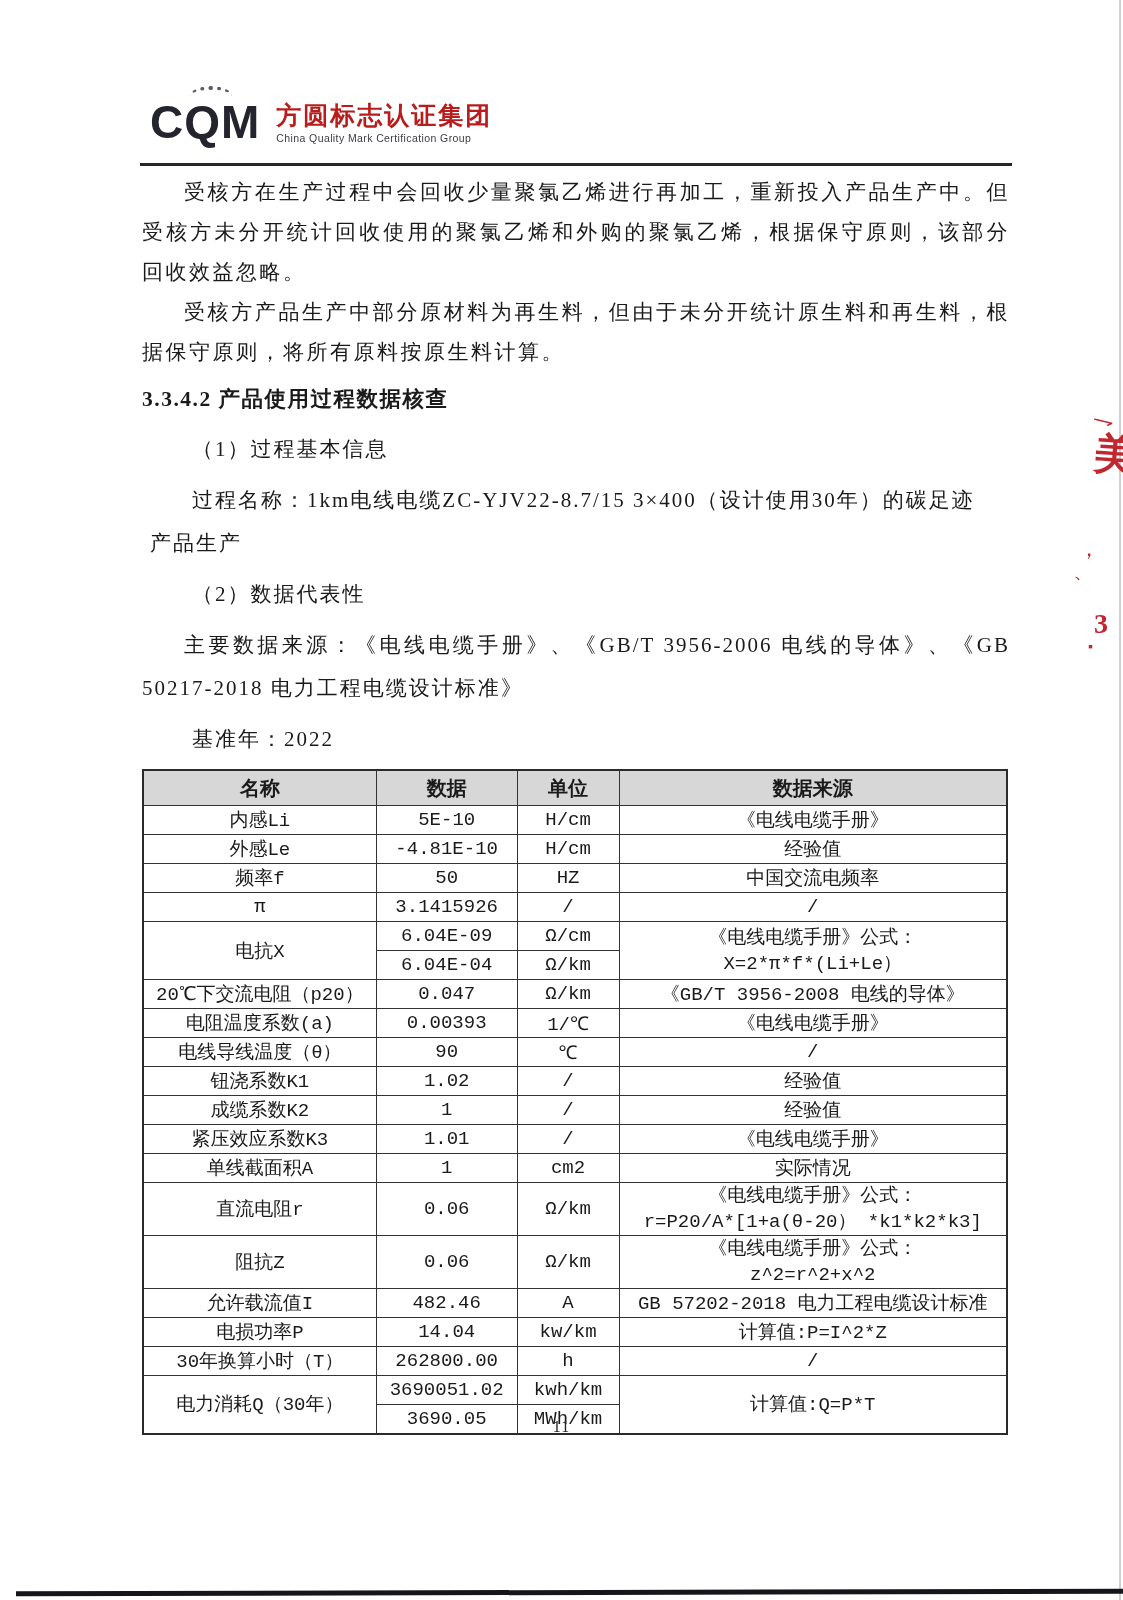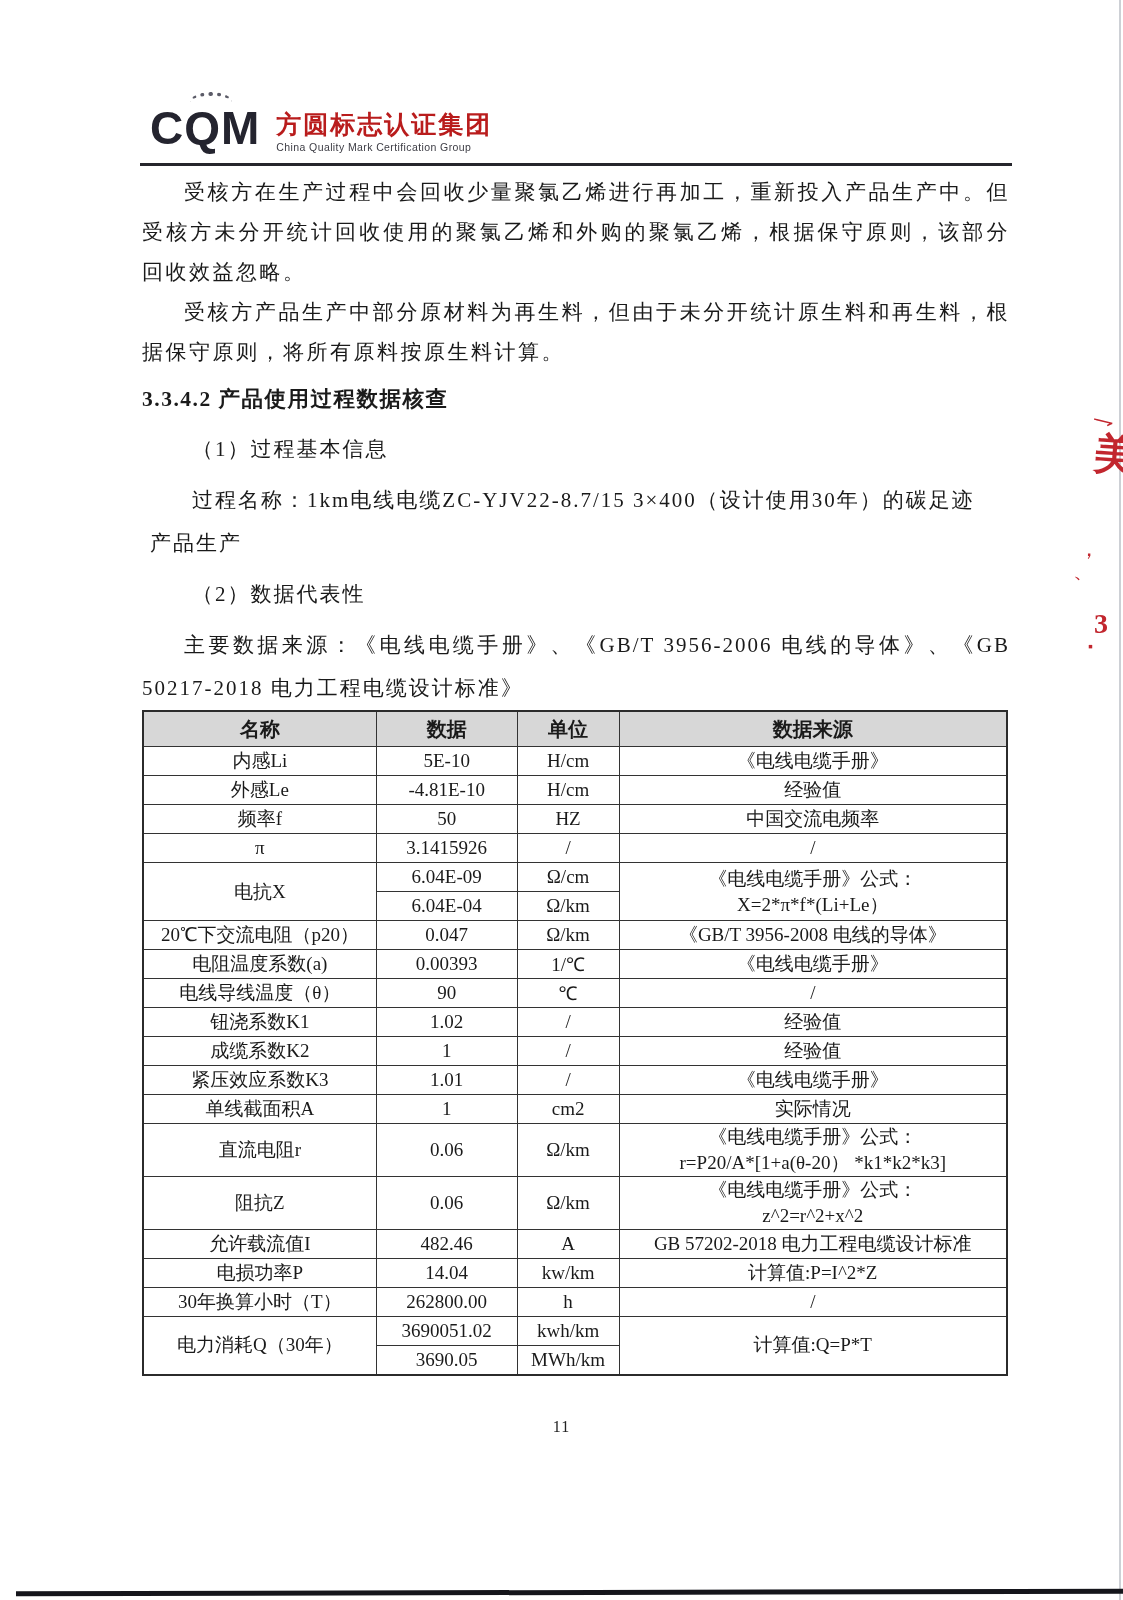--- a/index.html
+++ b/index.html
@@ -6,21 +6,21 @@
   .page{
     position:relative;
     width:1123px;height:1600px;
     margin:0 auto;
     background:#ffffff;
     overflow:hidden;
     font-family:"Liberation Serif", serif;
     color:#1a1a1a;
   }
   
-  .logo-row{position:absolute;left:150px;top:100px;display:flex;align-items:center;gap:16px;}
+  .logo-row{position:absolute;left:150px;top:94px;display:flex;align-items:flex-start;gap:16px;}
   .logo-mark{position:relative;font-family:"Liberation Sans",sans-serif;font-weight:bold;
     font-size:46px;line-height:56px;color:#24242f;letter-spacing:1px;}
   .logo-arc{position:absolute;left:40px;top:-8px;width:42px;height:16px;
     border-top:4px dotted #5c5c68;border-radius:50%;}
   .org-block{display:flex;flex-direction:column;padding-top:6px;}
   .org-cn{font-family:"Liberation Sans",sans-serif;font-weight:bold;font-size:25px;
     line-height:30px;color:#b91c1c;letter-spacing:2px;}
   .org-en{font-family:"Liberation Sans",sans-serif;font-size:10.5px;color:#3c3c44;
     letter-spacing:0.4px;margin-top:2px;}
   .rule{position:absolute;left:140px;top:163px;width:872px;height:3px;background:#26262c;}
@@ -34,21 +34,21 @@
   .para-src{margin:0;font-size:21px;line-height:43px;letter-spacing:2px;
     text-align:justify;text-justify:inter-character;text-indent:2em;}
   .tbl-caption{margin:6px 0 8px 0;font-size:21px;font-weight:bold;text-align:center;
     letter-spacing:1px;}
   
   table.data{border-collapse:collapse;width:866px;table-layout:fixed;
     border:2px solid #2b2b2b;}
   table.data th,table.data td{border:1.5px solid #333333;padding:0 4px;
     font-size:19px;text-align:center;vertical-align:middle;overflow:hidden;}
   table.data th{background:#d7d7d7;font-weight:bold;height:34px;font-size:20px;}
-  table.data tr{height:29px;}
+  table.data tr{height:29px;font-family:Liberation Mono, monospace;}
   tr.h2{height:57px;}
   .cell-2line{line-height:26px;}
   .nowrap{white-space:nowrap;}
   
   .page-num{position:absolute;left:0;top:1418px;width:1123px;text-align:center;
     font-size:16px;letter-spacing:1px;color:#222;}
   .edge-right{position:absolute;left:1119px;top:0;width:2px;height:1600px;background:#cdd0d5;}
   .edge-bottom{position:absolute;left:16px;top:1590px;width:1107px;height:5px;
     background:#15151b;transform:rotate(-0.12deg);}
   .stamp-frag{position:absolute;color:#c2262e;font-family:"Liberation Serif",serif;
@@ -78,20 +78,21 @@
   <div class="rule"></div>
 
   <div class="content">
     <p class="para">受核方在生产过程中会回收少量聚氯乙烯进行再加工，重新投入产品生产中。但受核方未分开统计回收使用的聚氯乙烯和外购的聚氯乙烯，根据保守原则，该部分回收效益忽略。</p>
     <p class="para">受核方产品生产中部分原材料为再生料，但由于未分开统计原生料和再生料，根据保守原则，将所有原料按原生料计算。</p>
     <p class="sec-heading">3.3.4.2 产品使用过程数据核查</p>
     <p class="line-item">（1）过程基本信息</p>
     <p class="line-item">过程名称：1km电线电缆ZC-YJV22-8.7/15 3×400（设计使用30年）的碳足迹 产品生产</p>
     <p class="line-item">（2）数据代表性</p>
     <p class="para-src">主要数据来源：《电线电缆手册》、《GB/T 3956-2006 电线的导体》、《GB 50217-2018 电力工程电缆设计标准》</p>
+    <p class="line-item">基准年：2022</p>
 
 
     <table class="data">
       <colgroup>
         <col style="width:27%">
           <col style="width:16.3%">
           <col style="width:11.8%">
           <col style="width:44.9%">
       </colgroup>
       <thead>

